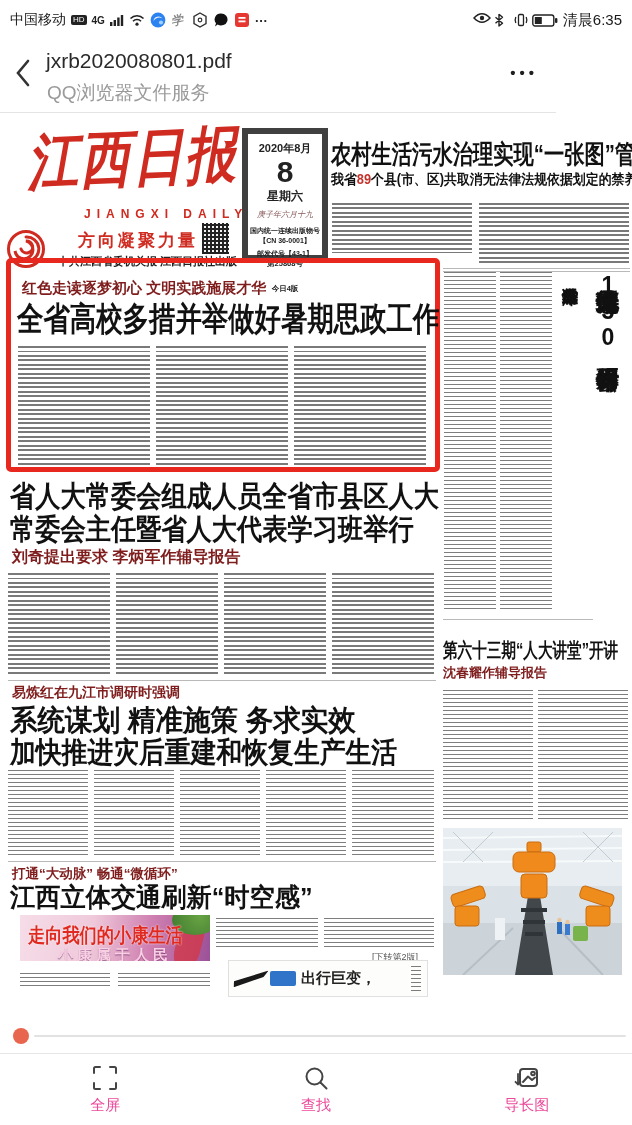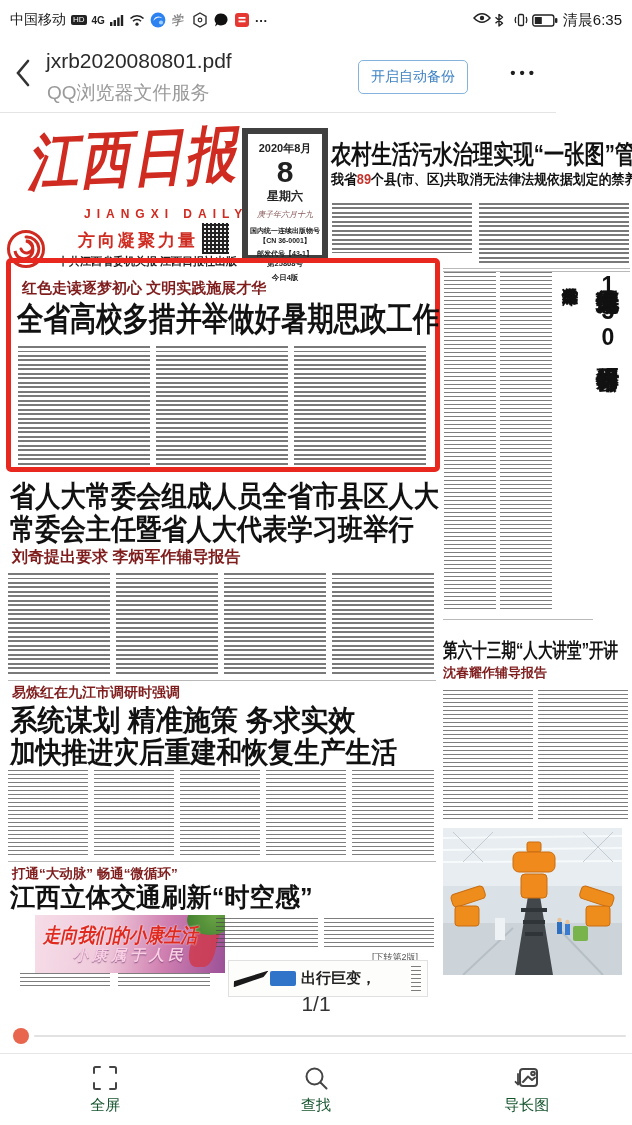--- a/index.html
+++ b/index.html
@@ -37,22 +37,22 @@
     background:repeating-linear-gradient(0deg,#222 0 2px,transparent 2px 4px),repeating-linear-gradient(90deg,#222 0 2px,#f2f2f2 2px 4px);}
   .headline{font-weight:bold;color:#111;white-space:nowrap;transform-origin:left center;}
   .kicker{font-weight:bold;color:#7f1d1d;white-space:nowrap;}
   .sim{background:repeating-linear-gradient(180deg,rgba(70,70,70,.72) 0 1.7px,transparent 1.7px 4.5px);}
   .sim-sm{background:repeating-linear-gradient(180deg,rgba(70,70,70,.7) 0 1.5px,transparent 1.5px 4px);}
   .rule{background:#b9b9b9;height:1px;}
   .vtext{writing-mode:vertical-rl;text-orientation:upright;font-weight:bold;color:#111;}
   .num-red{color:#c5342c;}
   .redbox{position:absolute;left:6px;top:145px;width:434px;height:214px;border:5px solid #e8281e;
     border-radius:5px;box-sizing:border-box;}
-  .banner{position:absolute;left:35px;top:802px;width:190px;height:58px;overflow:hidden;
-    background:linear-gradient(97deg,#f6dde8 0%,#efc9da 38%,#cf7fb0 68%,#9c5198 100%);font-style:italic;}
+  .banner{position:absolute;left:20px;top:802px;width:190px;height:46px;overflow:hidden;
+    background:linear-gradient(97deg,#f6dde8 0%,#efc9da 38%,#cf7fb0 68%,#9c5198 100%);}
   .banner-leaf{position:absolute;right:-8px;top:-10px;width:46px;height:30px;border-radius:50%;
     background:radial-gradient(circle at 60% 40%,#67a244,#3f7a2e);}
   .banner-curtain{position:absolute;right:8px;top:6px;width:26px;height:46px;background:#cf3a4e;
     transform:skewX(-14deg);border-radius:40% 20% 30% 40%;opacity:.85;}
   .banner-l1{position:absolute;left:8px;top:7px;font-size:20px;font-weight:bold;color:#e02a20;
     white-space:nowrap;text-shadow:0 0 2px #fff;transform:scaleX(.86);transform-origin:left top;}
   .banner-l2{position:absolute;left:0;top:31px;width:100%;text-align:center;font-size:15px;font-weight:bold;
     color:#f9cfe4;letter-spacing:4px;text-shadow:0 1px 1px rgba(90,30,90,.6);}
   .adstrip{position:absolute;left:228px;top:847px;width:200px;height:37px;border:1px solid #e0e0e0;
     background:#fdfdfb;display:flex;align-items:center;gap:5px;padding:0 6px;box-sizing:border-box;}
@@ -62,21 +62,21 @@
   .ad-text{font-size:15px;font-weight:bold;color:#222;white-space:nowrap;}
   .ad-side{width:10px;height:26px;margin-left:auto;}
   .note{font-size:9px;color:#555;}
   
   .pageind{position:absolute;top:992px;left:0;width:632px;text-align:center;font-size:21px;color:#333;}
   .scrubline{position:absolute;top:1035px;left:34px;width:592px;height:2px;background:#e2e2e2;border-radius:1px;}
   .scrubdot{position:absolute;top:1028px;left:13px;width:16px;height:16px;border-radius:50%;background:#e8664d;}
   .toolbar{position:absolute;top:1053px;left:0;width:632px;height:72px;background:#fff;border-top:1px solid #e6e6e6;
     display:flex;box-sizing:border-box;}
   .tb-item{flex:1;display:flex;flex-direction:column;align-items:center;justify-content:center;gap:5px;}
-  .tb-label{font-size:15px;color:#14532d;}
+  .tb-label{font-size:15px;color:#ec4899;}
   svg{display:block;}
 </style>
 </head>
 <body>
 
 <div class="screen">
 
   <div class="statusbar">
     <div class="sb-group">
       <span class="sb-carrier">中国移动</span>
@@ -159,21 +159,20 @@
   </div>
 
   <div class="appheader">
     <span class="abs" style="left:14px;top:18px;">
       <svg viewBox="0 0 18 30" width="18" height="30">
           <polyline points="14,3 4,15 14,27" fill="none" stroke="#333" stroke-width="2.6" stroke-linecap="round"></polyline>
         </svg>
     </span>
     <div class="hdr-title">jxrb2020080801.pdf</div>
     <div class="hdr-sub">QQ浏览器文件服务</div>
-    <button class="hdr-btn">开启自动备份</button>
     <div class="hdr-dots">•••</div>
   </div>
 
   <div class="page">
 
     <div class="abs np-serif masthead-title" style="left:26px;top:8px;">江西日报</div>
     <div class="abs masthead-latin" style="left:84px;top:94px;">JIANGXI DAILY</div>
     <div class="abs masthead-slogan" style="left:78px;top:116px;text-align:right;">方向凝聚力量</div>
     <div class="abs masthead-pub" style="left:58px;top:141px;">中共江西省委机关报  江西日报社出版</div>
     <span class="abs" style="left:6px;top:116px;">
@@ -186,21 +185,21 @@
 
     <div class="datebox">
       <div style="font-size:11px;font-weight:bold;margin-top:7px;">2020年8月</div>
       <div style="font-size:30px;font-weight:bold;line-height:1.05;">8</div>
       <div style="font-size:12px;font-weight:bold;">星期六</div>
       <div style="font-size:8px;color:#8a5a5a;margin-top:4px;font-style:italic;">庚子年六月十九</div>
       <div style="font-size:7px;font-weight:bold;margin-top:6px;">国内统一连续出版物号</div>
       <div style="font-size:7px;font-weight:bold;">【CN 36-0001】</div>
       <div style="font-size:7px;font-weight:bold;margin-top:3px;">邮发代号【43-1】</div>
       <div style="font-size:7.5px;font-weight:bold;">第25868号</div>
-      <div style="font-size:7.5px;font-weight:bold;margin-top:4px;">今日4版</div>
+      <div style="font-size:7.5px;font-weight:bold;margin-top:15px;">今日4版</div>
     </div>
 
     <div class="abs headline" style="left:331px;top:24px;font-size:26px;transform:scaleX(.78);">农村生活污水治理实现“一张图”管理</div>
     <div class="abs" style="left:331px;top:58px;font-size:14px;font-weight:bold;color:#111;white-space:nowrap;transform:scaleX(.92);transform-origin:left center;">
       <span>我省</span><span class="num-red">89</span><span>个县(市、区)共取消无法律法规依据划定的禁养区</span>
     </div>
     <div class="abs sim" style="left:332px;top:90px;width:140px;height:50px;"></div>
     <div class="abs sim" style="left:479px;top:90px;width:150px;height:62px;"></div>
     <div class="abs rule" style="left:443px;top:155px;width:187px;"></div>
     <div class="abs rule" style="left:443px;top:158px;width:187px;"></div>
@@ -306,21 +305,20 @@
     <div class="abs note" style="left:372px;top:838px;">[下转第2版]</div>
 
     <div class="adstrip">
       <span class="ad-callig"></span>
       <span class="ad-badge"></span>
       <span class="ad-text">出行巨变，</span>
       <span class="ad-side sim-sm"></span>
     </div>
   </div>
 
-  <div class="pageind">1/1</div>
   <div class="scrubline"></div>
   <div class="scrubdot"></div>
 
   <div class="toolbar">
     <div class="tb-item">
       <span>
         <svg viewBox="0 0 26 26" width="26" height="26" fill="none" stroke="#444" stroke-width="2" stroke-linecap="round">
             <path d="M2 8 V3.5 Q2 2 3.5 2 H8"></path>
             <path d="M18 2 H22.5 Q24 2 24 3.5 V8"></path>
             <path d="M2 18 V22.5 Q2 24 3.5 24 H8"></path>

